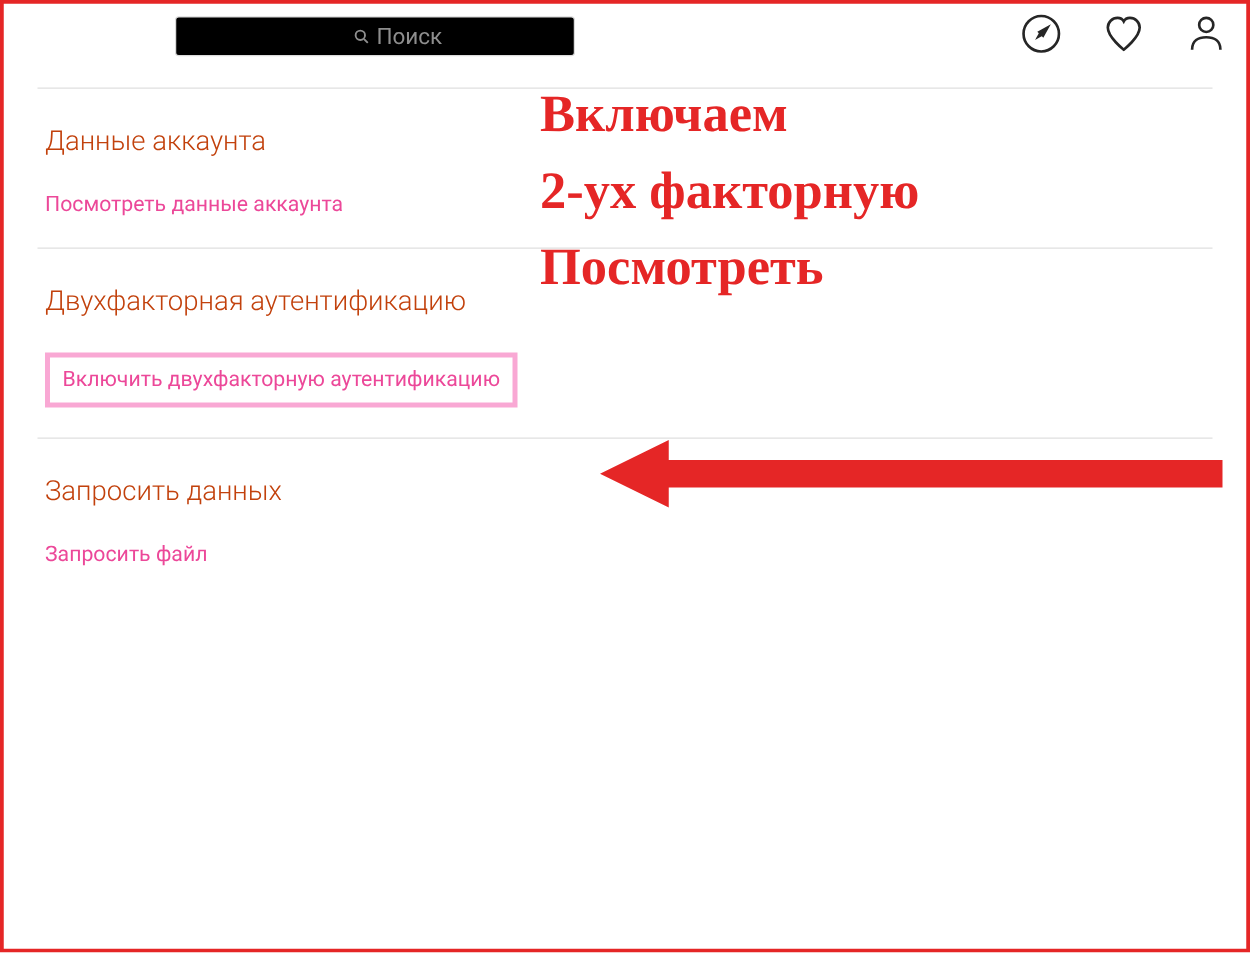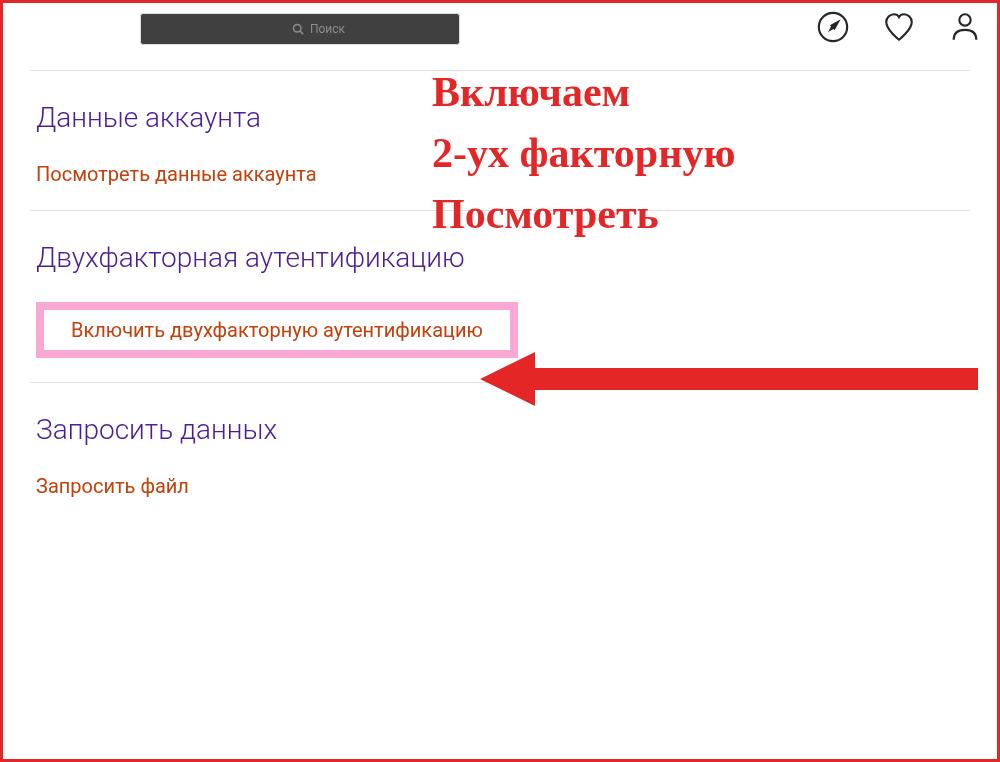--- a/index.html
+++ b/index.html
@@ -29,27 +29,27 @@
       align-items: center;
       padding: 10px 30px 10px 140px;
       height: 58px;
       position: relative;
     }
     .search-box {
       width: 320px;
       height: 32px;
       border: 1px solid #dbdbdb;
       border-radius: 3px;
-      background: #404040;
+      background: #000000;
       display: flex;
       align-items: center;
       justify-content: center;
       gap: 6px;
       color: #8e8e8e;
-      font-size: 12px;
+      font-size: 18px;
       padding-left: 37px;
     }
     .search-icon-svg {
       width: 12px;
       height: 12px;
       fill: none;
       stroke: #8e8e8e;
       stroke-width: 2;
     }
     .header-icons {
@@ -83,34 +83,34 @@
       margin-top: 12px;
     }
     .section {
       border-bottom: 1px solid #e0e0e0;
       padding: 30px 0 24px 6px;
     }
     .section:last-child {
       border-bottom: none;
     }
     .section-title {
-      font-size: 28px;
+      font-size: 22px;
       font-weight: 300;
-      color: #4c1d95;
+      color: #c2410c;
       margin-bottom: 28px;
     }
     .section-link {
-      color: #c2410c;
-      font-size: 20px;
+      color: #ec4899;
+      font-size: 17px;
       cursor: pointer;
       display: inline-block;
     }
     .highlight-box {
-      border: 8px solid #f9a8d4;
-      padding: 8px 27px;
+      border: 4px solid #f9a8d4;
+      padding: 8px 10px;
       display: inline-block;
     }
     .annotation-text {
       position: absolute;
       top: 62px;
       left: 432px;
       font-family: "Comic Sans MS", "Marker Felt", cursive;
       font-size: 42px;
       color: #e52626;
       line-height: 1.45;

